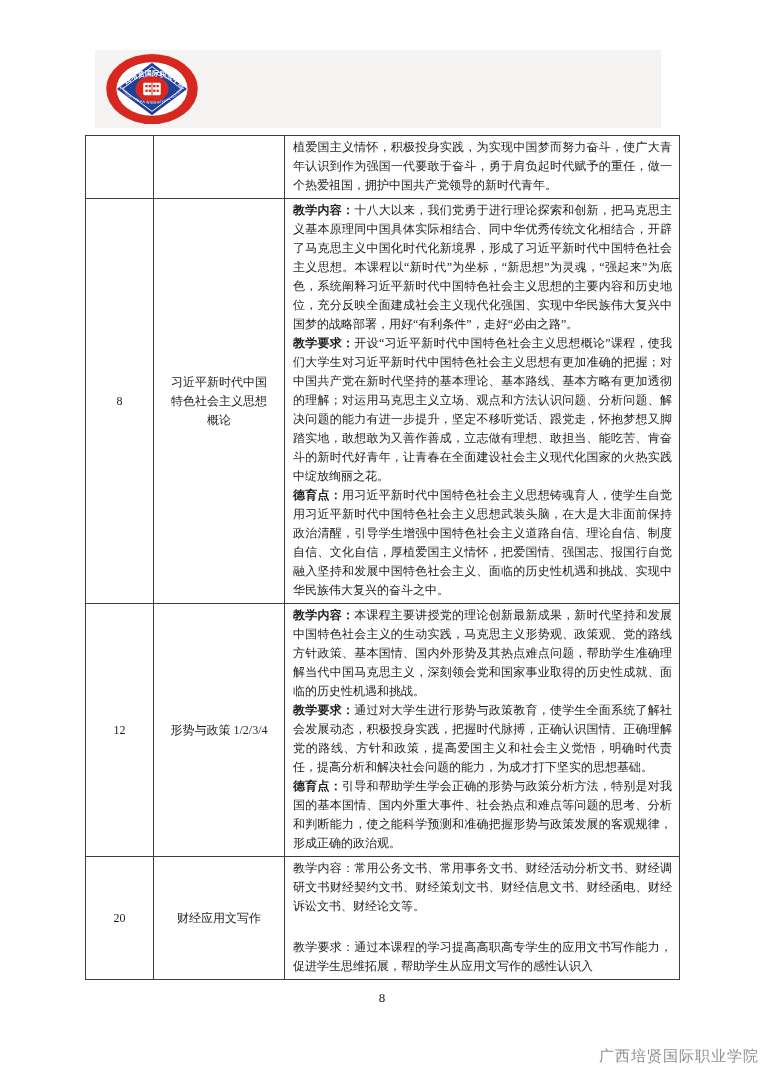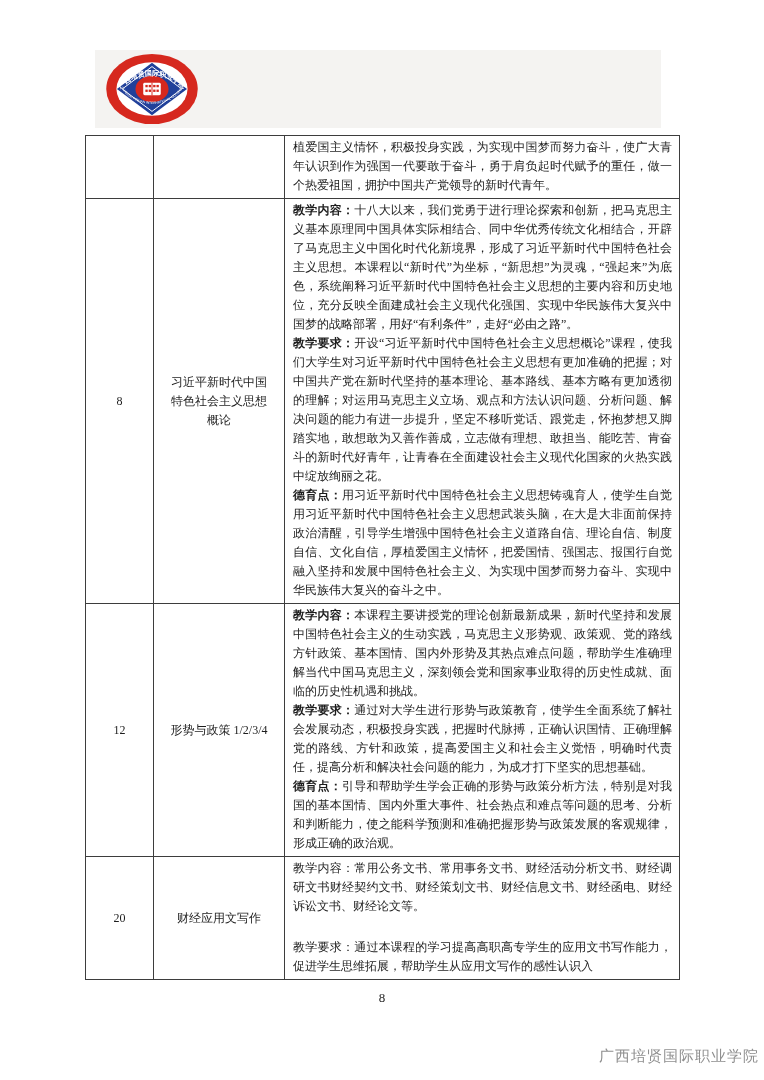--- a/index.html
+++ b/index.html
@@ -104,21 +104,21 @@
           <p>植爱国主义情怀，积极投身实践，为实现中国梦而努力奋斗，使广大青年认识到作为强国一代要敢于奋斗，勇于肩负起时代赋予的重任，做一个热爱祖国，拥护中国共产党领导的新时代青年。</p>
         </td>
       </tr>
 
       <tr>
         <td class="num">8</td>
         <td class="course">习近平新时代中国特色社会主义思想概论</td>
         <td class="content">
           <p><span class="lbl">教学内容：</span><span>十八大以来，我们党勇于进行理论探索和创新，把马克思主义基本原理同中国具体实际相结合、同中华优秀传统文化相结合，开辟了马克思主义中国化时代化新境界，形成了习近平新时代中国特色社会主义思想。本课程以“新时代”为坐标，“新思想”为灵魂，“强起来”为底色，系统阐释习近平新时代中国特色社会主义思想的主要内容和历史地位，充分反映全面建成社会主义现代化强国、实现中华民族伟大复兴中国梦的战略部署，用好“有利条件”，走好“必由之路”。</span></p>
           <p><span class="lbl">教学要求：</span><span>开设“习近平新时代中国特色社会主义思想概论”课程，使我们大学生对习近平新时代中国特色社会主义思想有更加准确的把握；对中国共产党在新时代坚持的基本理论、基本路线、基本方略有更加透彻的理解；对运用马克思主义立场、观点和方法认识问题、分析问题、解决问题的能力有进一步提升，坚定不移听党话、跟党走，怀抱梦想又脚踏实地，敢想敢为又善作善成，立志做有理想、敢担当、能吃苦、肯奋斗的新时代好青年，让青春在全面建设社会主义现代化国家的火热实践中绽放绚丽之花。</span></p>
-          <p><span class="lbl">德育点：</span><span>用习近平新时代中国特色社会主义思想铸魂育人，使学生自觉用习近平新时代中国特色社会主义思想武装头脑，在大是大非面前保持政治清醒，引导学生增强中国特色社会主义道路自信、理论自信、制度自信、文化自信，厚植爱国主义情怀，把爱国情、强国志、报国行自觉融入坚持和发展中国特色社会主义、为实现中国梦而努力奋斗、实现中华民族伟大复兴的奋斗之中。</span></p>
+          <p><span class="lbl">德育点：</span><span>用习近平新时代中国特色社会主义思想铸魂育人，使学生自觉用习近平新时代中国特色社会主义思想武装头脑，在大是大非面前保持政治清醒，引导学生增强中国特色社会主义道路自信、理论自信、制度自信、文化自信，厚植爱国主义情怀，把爱国情、强国志、报国行自觉融入坚持和发展中国特色社会主义、面临的历史性机遇和挑战、实现中华民族伟大复兴的奋斗之中。</span></p>
         </td>
       </tr>
 
       <tr>
         <td class="num">12</td>
         <td class="course">形势与政策 1/2/3/4</td>
         <td class="content">
           <p><span class="lbl">教学内容：</span><span>本课程主要讲授党的理论创新最新成果，新时代坚持和发展中国特色社会主义的生动实践，马克思主义形势观、政策观、党的路线方针政策、基本国情、国内外形势及其热点难点问题，帮助学生准确理解当代中国马克思主义，深刻领会党和国家事业取得的历史性成就、面临的历史性机遇和挑战。</span></p>
           <p><span class="lbl">教学要求：</span><span>通过对大学生进行形势与政策教育，使学生全面系统了解社会发展动态，积极投身实践，把握时代脉搏，正确认识国情、正确理解党的路线、方针和政策，提高爱国主义和社会主义觉悟，明确时代责任，提高分析和解决社会问题的能力，为成才打下坚实的思想基础。</span></p>
           <p><span class="lbl">德育点：</span><span>引导和帮助学生学会正确的形势与政策分析方法，特别是对我国的基本国情、国内外重大事件、社会热点和难点等问题的思考、分析和判断能力，使之能科学预测和准确把握形势与政策发展的客观规律，形成正确的政治观。</span></p>

